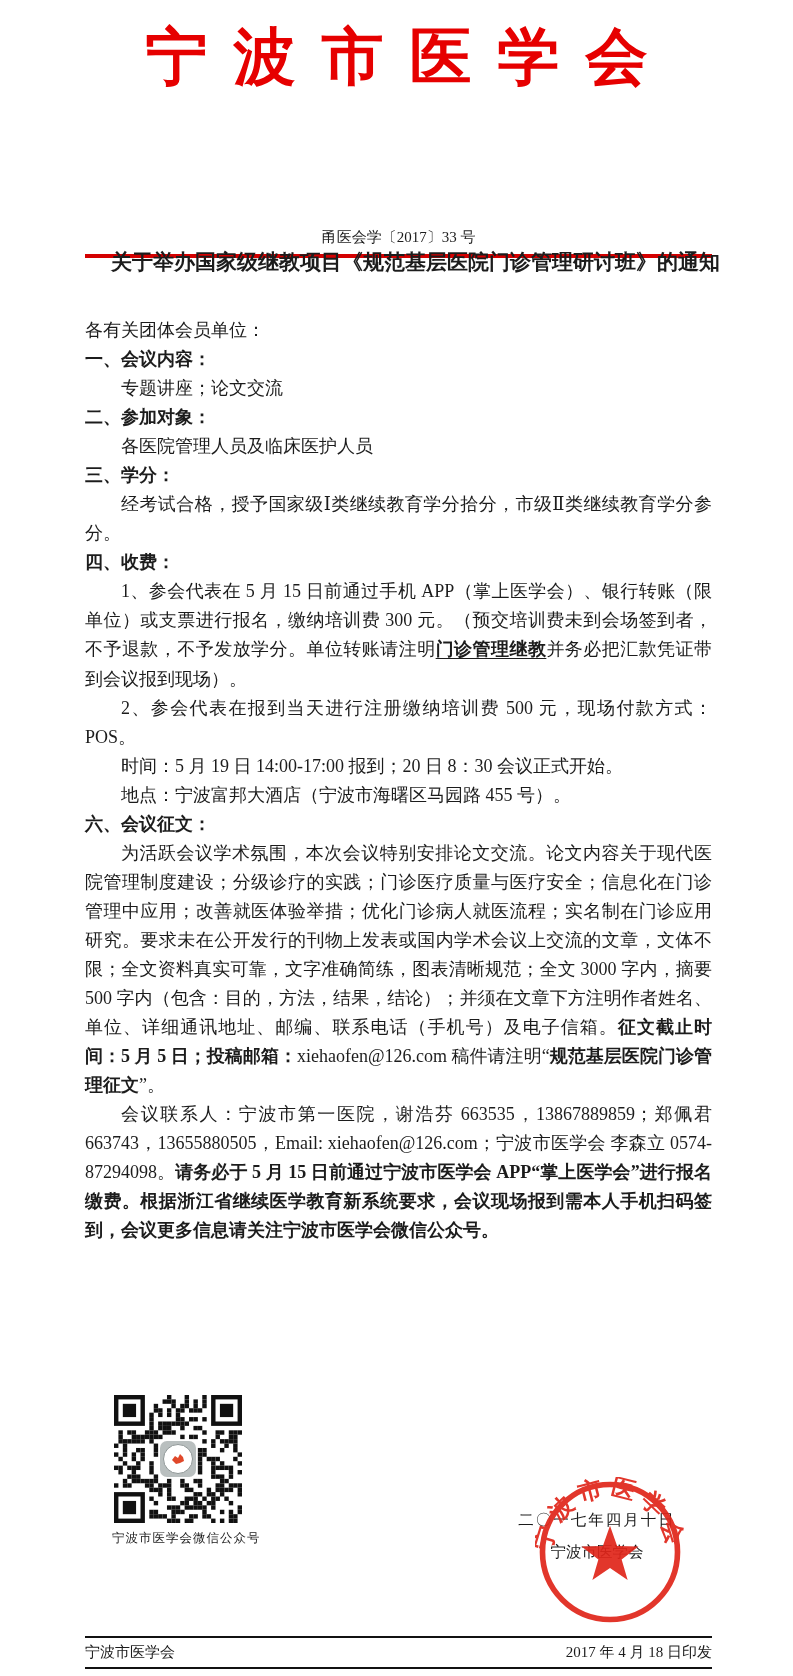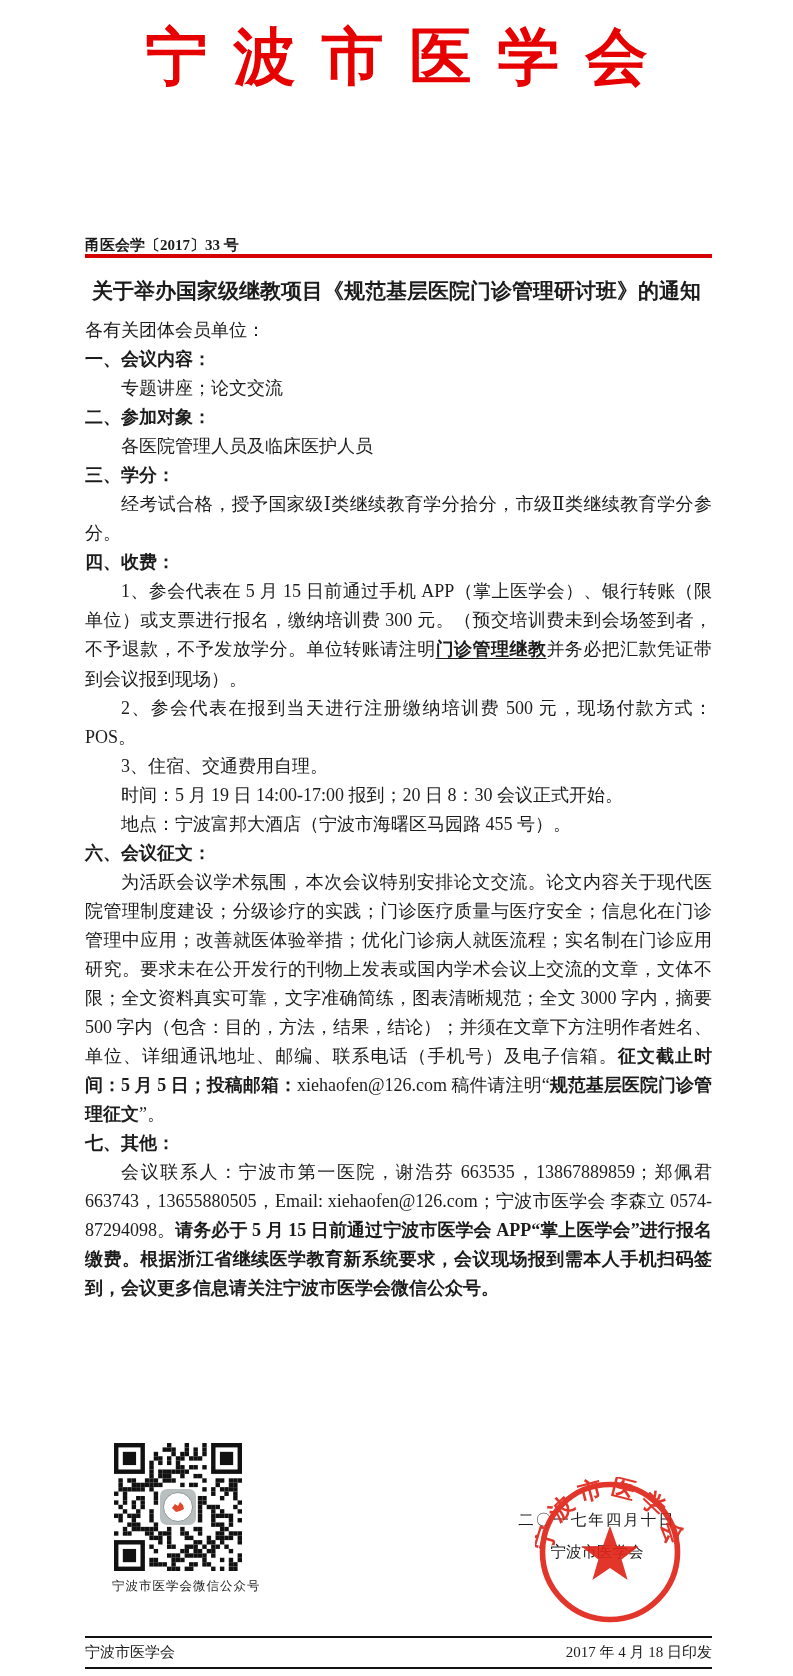--- a/index.html
+++ b/index.html
@@ -13,41 +13,41 @@
     position:relative;width:793px;height:1676px;background:#ffffff;
     font-family:"Liberation Serif","DejaVu Serif",serif;color:var(--ink);
     overflow:hidden;margin:11px auto;
   }
   .org-header{
     position:absolute;top:4px;left:0;width:793px;text-align:center;
     font-size:62px;font-weight:bold;color:var(--header-red);
     letter-spacing:26px;text-indent:26px;white-space:nowrap;
   }
   .doc-number{
-    position:absolute;top:225px;left:85px;width:627px;text-align:left;
-    font-size:15px;color:var(--ink);font-weight:bold;
+    position:absolute;top:217px;left:85px;width:627px;text-align:center;
+    font-size:15px;color:var(--ink);
   }
   .red-rule{
     position:absolute;top:243px;left:85px;width:627px;height:4px;
     background:var(--rule-red);
   }
   .doc-title{
-    position:absolute;top:266px;left:73px;width:647px;text-align:center;
+    position:absolute;top:237px;left:73px;width:647px;text-align:right;
     font-size:21px;font-weight:bold;white-space:nowrap;
   }
   .doc-body{
     position:absolute;top:305px;left:85px;width:627px;
     font-size:18px;line-height:29px;
   }
   .doc-body p{margin:0;text-align:justify;}
   .doc-body p.indent{text-indent:2em;}
   .doc-body p.heading{font-weight:bold;}
   .seg-b{font-weight:bold;}
   .seg-u{text-decoration:underline;text-underline-offset:3px;font-family:Liberation Mono, monospace;}
-  .qr-block{position:absolute;left:112px;top:1432px;width:132px;}
+  .qr-block{position:absolute;left:112px;top:1384px;width:132px;}
   .qr-svg{display:block;width:128px;height:128px;margin:0 auto;}
   .qr-logo{
     position:absolute;left:48px;top:46px;width:36px;height:36px;
     background:#b9bfbf;border-radius:7px;display:flex;align-items:center;justify-content:center;
   }
   .qr-logo-inner{
     width:28px;height:28px;border-radius:50%;background:#ffffff;
     border:1px solid #8f9797;display:flex;align-items:center;justify-content:center;
   }
   .qr-caption{
@@ -81,26 +81,24 @@
       <p class="salutation"><span>各有关团体会员单位：</span></p>
       <p class="heading"><span class="seg-b">一、会议内容：</span></p>
       <p class="para indent"><span>专题讲座；论文交流</span></p>
       <p class="heading"><span class="seg-b">二、参加对象：</span></p>
       <p class="para indent"><span>各医院管理人员及临床医护人员</span></p>
       <p class="heading"><span class="seg-b">三、学分：</span></p>
       <p class="para indent"><span>经考试合格，授予国家级Ⅰ类继续教育学分拾分，市级Ⅱ类继续教育学分参分。</span></p>
       <p class="heading"><span class="seg-b">四、收费：</span></p>
       <p class="para indent"><span>1、参会代表在 5 月 15 日前通过手机 APP（掌上医学会）、银行转账（限单位）或支票进行报名，缴纳培训费 300 元。（预交培训费未到会场签到者，不予退款，不予发放学分。单位转账请注明</span><span class="seg-b seg-u">门诊管理继教</span><span>并务必把汇款凭证带到会议报到现场）。</span></p>
       <p class="para indent"><span>2、参会代表在报到当天进行注册缴纳培训费 500 元，现场付款方式：POS。</span></p>
-      <p class="para indent"><span>3、住宿、交通费用自理。</span></p>
       <p class="para indent"><span>时间：5 月 19 日 14:00-17:00 报到；20 日 8：30 会议正式开始。</span></p>
       <p class="para indent"><span>地点：宁波富邦大酒店（宁波市海曙区马园路 455 号）。</span></p>
       <p class="heading"><span class="seg-b">六、会议征文：</span></p>
       <p class="para indent"><span>为活跃会议学术氛围，本次会议特别安排论文交流。论文内容关于现代医院管理制度建设；分级诊疗的实践；门诊医疗质量与医疗安全；信息化在门诊管理中应用；改善就医体验举措；优化门诊病人就医流程；实名制在门诊应用研究。要求未在公开发行的刊物上发表或国内学术会议上交流的文章，文体不限；全文资料真实可靠，文字准确简练，图表清晰规范；全文 3000 字内，摘要 500 字内（包含：目的，方法，结果，结论）；并须在文章下方注明作者姓名、单位、详细通讯地址、邮编、联系电话（手机号）及电子信箱。</span><span class="seg-b">征文截止时间：5 月 5 日；投稿邮箱：</span><span>xiehaofen@126.com 稿件请注明“</span><span class="seg-b">规范基层医院门诊管理征文</span><span>”。</span></p>
-      <p class="heading"><span class="seg-b">七、其他：</span></p>
       <p class="para indent"><span>会议联系人：宁波市第一医院，谢浩芬 663535，13867889859；郑佩君 663743，13655880505，Email: xiehaofen@126.com；宁波市医学会 李森立 0574-87294098。</span><span class="seg-b">请务必于 5 月 15 日前通过宁波市医学会 APP“掌上医学会”进行报名缴费。根据浙江省继续医学教育新系统要求，会议现场报到需本人手机扫码签到，会议更多信息请关注宁波市医学会微信公众号。</span></p>
     </div>
 
   <div class="qr-block">
     <svg class="qr-svg" id="qr-svg" viewBox="0 0 128 128">
         <g fill="#111">
           <rect x="52.97" y="0.00" width="4.41" height="4.41"></rect>
           <rect x="70.62" y="0.00" width="4.41" height="4.41"></rect>
           <rect x="88.28" y="0.00" width="4.41" height="4.41"></rect>
           <rect x="48.55" y="4.41" width="4.41" height="4.41"></rect>

